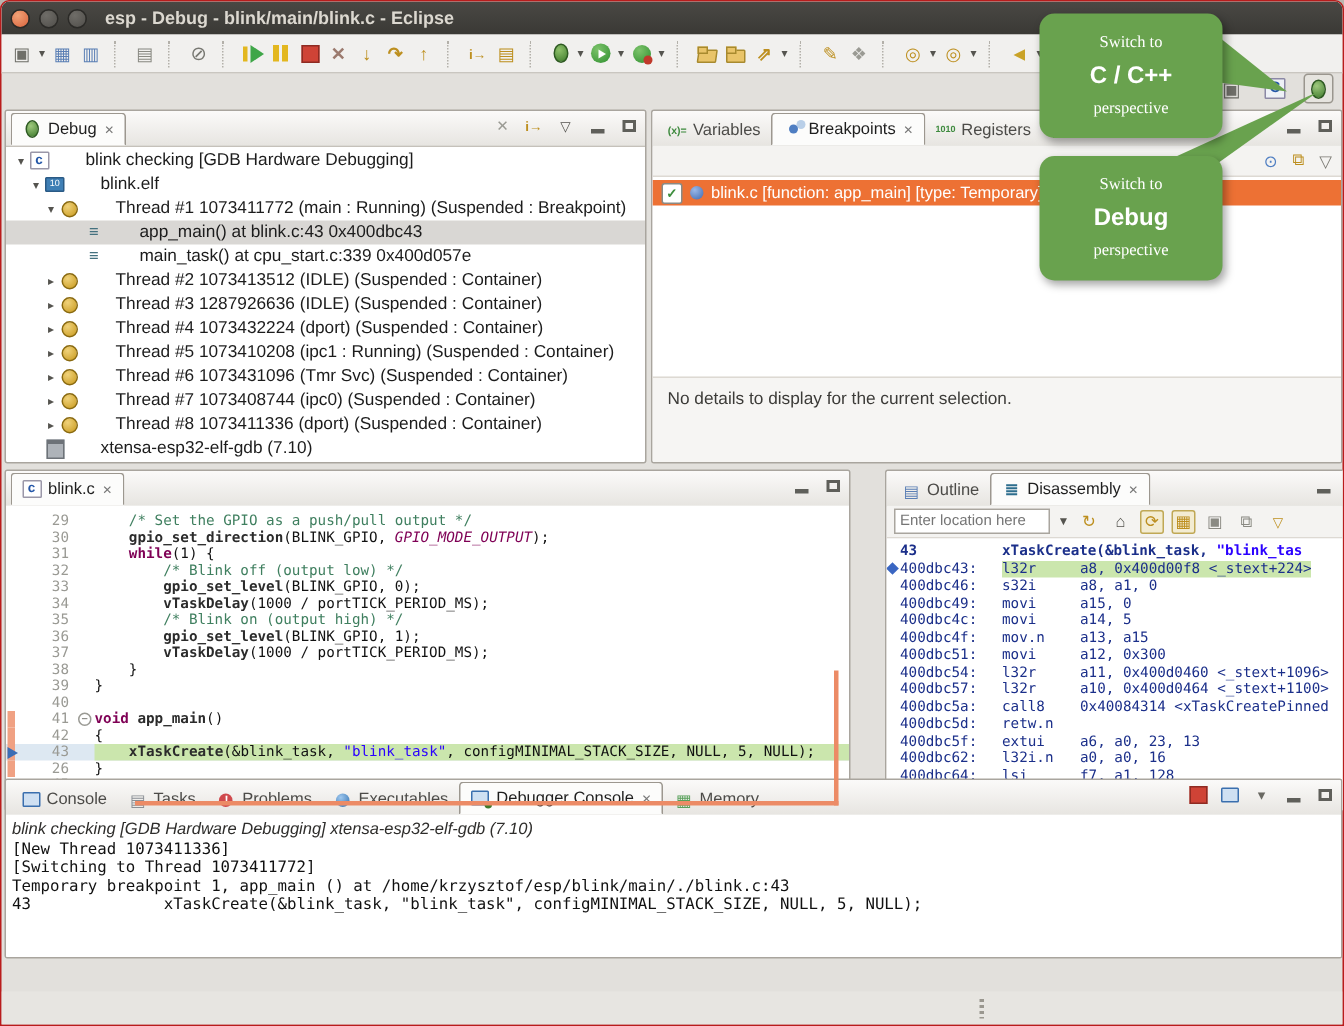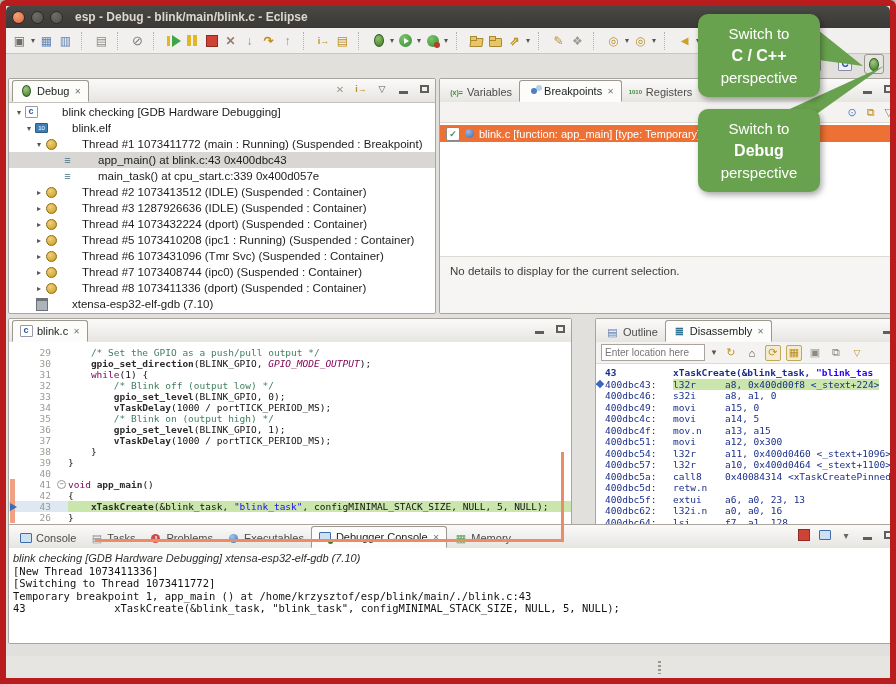--- a/index.html
+++ b/index.html
@@ -1,17 +1,17 @@
 <!DOCTYPE html>
 <html><head>
 <meta charset="utf-8">
 <style>
   html,body{margin:0;padding:0;background:#b9b6b0;font-family:"Liberation Sans",sans-serif;}
   #app{position:relative;width:896px;height:684px;background:#e2e0dc;overflow:hidden;
-       border:6px solid #b91c1c;box-sizing:border-box;border-radius:6px 6px 0 0;}
+       border:1px solid #b91c1c;box-sizing:border-box;border-radius:6px 6px 0 0;}
   
   #titlebar{position:absolute;left:0;top:0;width:100%;height:22px;
     background:linear-gradient(#4a4844,#3a3935);border-radius:5px 5px 0 0;
     display:flex;align-items:center;}
   .winbtn{width:13px;height:13px;border-radius:50%;margin-left:6px;flex:none;border:1px solid #2b2a27;box-sizing:border-box;}
   .winbtn.close{background:radial-gradient(circle at 35% 30%,#f2a277,#d9633c);}
   .winbtn.plain{background:radial-gradient(circle at 35% 30%,#6f6d68,#504e4a);}
   #windowtitle{color:#dcd8d0;font-size:12px;font-weight:bold;margin-left:12px;white-space:nowrap;}
   
   #toolbar{position:absolute;left:0;top:22px;width:100%;height:26px;background:#f1f0ee;
@@ -107,21 +107,21 @@
   #bp-details{position:absolute;left:0;right:0;top:177px;bottom:0;background:#f6f5f3;border-top:1px solid #ddd9d3;font-size:11.5px;color:#3c3b38;padding:8px 10px;box-sizing:border-box;}
   
   #editor-body{position:absolute;left:0;top:23px;right:0;bottom:0;background:#fff;font-family:"DejaVu Sans Mono","Liberation Mono",monospace;font-size:9.5px;overflow:hidden;padding-top:5px;}
   .eline{height:11px;line-height:11px;display:flex;white-space:pre;position:relative;}
   .eruler{width:14px;flex:none;position:relative;}
   .enum{width:28px;flex:none;text-align:right;color:#9a9a94;padding-right:4px;}
   .efold{width:13px;flex:none;position:relative;}
   .foldm{position:absolute;left:2px;top:1px;width:7px;height:7px;border:1px solid #9a9a94;border-radius:50%;background:#fff;color:#6a6a64;font-size:7px;line-height:7px;text-align:center;}
   .ecode{flex:1;color:#111;}
   .cm{color:#3f7f5f;}
-  .kw{color:#7f0055;font-weight:normal;}
+  .kw{color:#7f0055;font-weight:bold;}
   .st{color:#2a00ff;}
   .fn{font-weight:bold;color:#2b2b2b;}
   .it{color:#7f0055;font-style:italic;}
   .cbar{position:absolute;left:1px;top:0;width:5px;height:11px;background:#f0a183;}
   .execmark{position:absolute;left:1px;top:2px;width:0;height:0;border-left:7px solid #3a6db5;border-top:4px solid transparent;border-bottom:4px solid transparent;}
   .hlline .ecode{background:#cbe6ad;}
   .hlline{background:#dde8f2;}
   #orangeL{position:absolute;left:86px;top:110px;width:466px;height:87px;border-right:3px solid #ec8b66;border-bottom:3px solid #ec8b66;z-index:5;pointer-events:none;}
   
   #disasm-toolbar{position:absolute;left:0;top:23px;right:0;height:22px;background:#f4f3f1;border-bottom:1px solid #ddd9d3;display:flex;align-items:center;padding:0 5px;gap:5px;box-sizing:border-box;}
@@ -143,21 +143,21 @@
   #console-body{position:absolute;left:0;top:23px;right:0;height:95px;background:#fff;overflow:hidden;padding:3px 0 0 4px;}
   .con-title{font-size:11px;color:#2e2d2b;line-height:14px;font-style:italic;}
   .con-line{font-family:"DejaVu Sans Mono","Liberation Mono",monospace;font-size:10.5px;line-height:12.3px;white-space:pre;color:#111;}
   
   #statusbar{position:absolute;left:0;bottom:0;width:100%;height:22px;background:#e7e5e1;}
   #grip{position:absolute;left:652px;top:5px;width:3px;height:13px;
         background:repeating-linear-gradient(#9a978f 0 2px,transparent 2px 4px);}
   
   .callout{position:absolute;width:122px;background:#69a24e;border-radius:10px;color:#fff;text-align:center;
     padding:9px 4px;box-sizing:border-box;z-index:50;box-shadow:2px 3px 6px rgba(0,0,0,.35);}
-  .callout .c1,.callout .c3{font-size:15px;line-height:21px;}
+  .callout .c1,.callout .c3{font-size:11px;line-height:21px;font-family:Liberation Serif, serif;}
   .callout .c2{font-size:16px;font-weight:bold;line-height:23px;}
   #overlay{position:absolute;left:0;top:0;width:896px;height:684px;z-index:40;pointer-events:none;}
 </style>
 </head>
 <body>
 
 <div id="app">
 
   <div id="titlebar">
     <span class="winbtn close"></span>

